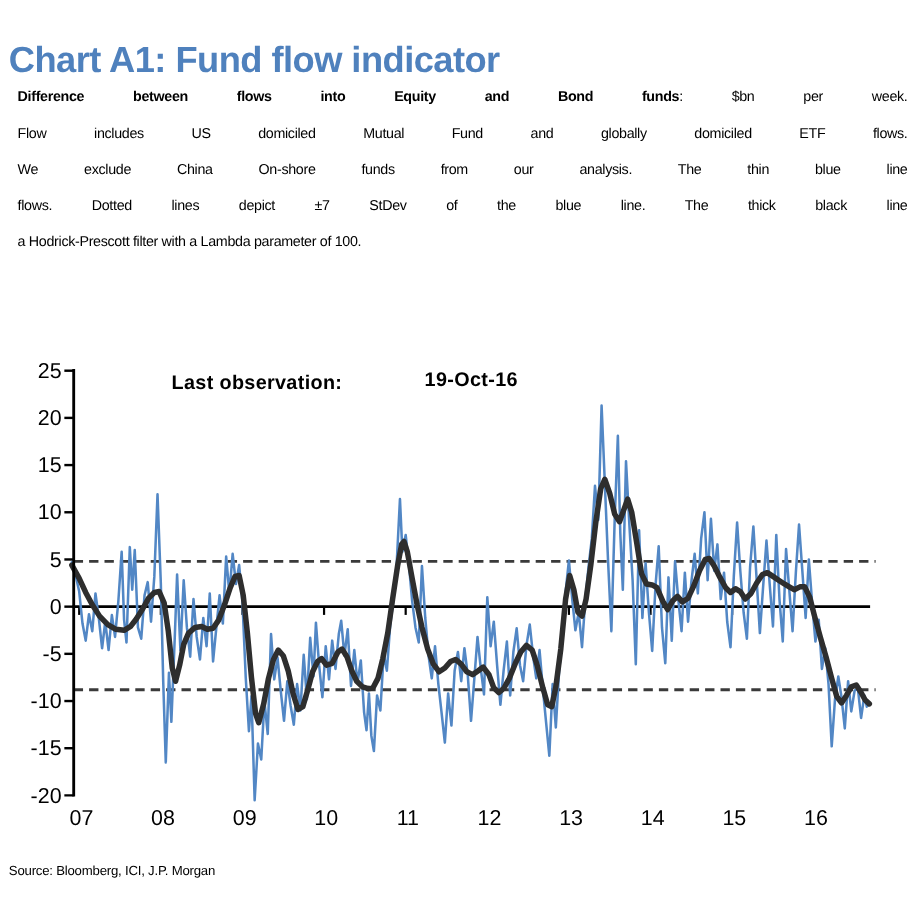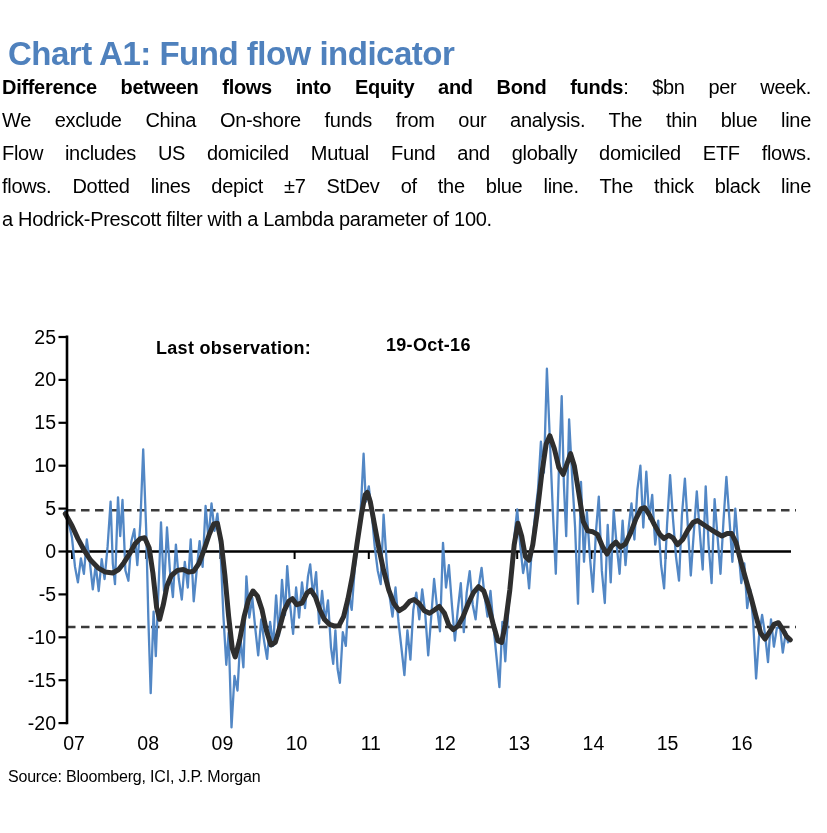--- a/index.html
+++ b/index.html
@@ -3,38 +3,38 @@
 <meta charset="utf-8">
 <style>
   html,body{margin:0;padding:0;background:#ffffff;}
   body{font-family:"Liberation Sans","DejaVu Sans",sans-serif;-webkit-font-smoothing:antialiased;}
   #page{position:relative;width:827px;height:833px;background:#fff;overflow:hidden;}
   #chart-title{
     position:absolute;left:8px;top:13px;width:810px;
     font-size:33px;font-weight:700;letter-spacing:-0.5px;
   }
   #chart-description{
-    position:absolute;left:2px;top:71px;width:809px;
-    font-size:20px;line-height:33px;color:#000;letter-spacing:-0.3px;
+    position:absolute;left:16px;top:71px;width:809px;
+    font-size:13px;line-height:33px;color:#000;letter-spacing:-0.3px;
   }
   .desc-line{text-align:justify;text-align-last:justify;white-space:normal;}
   .desc-line.last{text-align:left;text-align-last:left;}
   .desc-bold{font-weight:700;}
   #chart-svg{position:absolute;left:0;top:0;width:827px;height:833px;}
   #last-observation-label{
     position:absolute;left:156px;top:338px;
     font-size:18px;font-weight:700;letter-spacing:0.3px;color:#000000;text-align:center;
   }
   #last-observation-value{
     position:absolute;left:386px;top:335px;
     font-size:18px;font-weight:700;letter-spacing:0.3px;color:#000;
   }
   #source-note{
-    position:absolute;left:8px;top:768px;
-    font-size:16px;color:#000;letter-spacing:-0.2px;
+    position:absolute;left:8px;top:784px;
+    font-size:12px;color:#000;letter-spacing:-0.2px;
   }
 </style>
 </head>
 <body>
 
 <div id="page">
 
   <svg id="chart-svg" viewBox="0 0 827 833" xmlns="http://www.w3.org/2000/svg">
       <line x1="67" x2="796" y1="510.31600000000003" y2="510.31600000000003" stroke="#3a3a3a" stroke-width="2.6" stroke-dasharray="8.5 5.5"></line>
       <line x1="67" x2="796" y1="627.004" y2="627.004" stroke="#3a3a3a" stroke-width="2.6" stroke-dasharray="8.5 5.5"></line>
@@ -81,22 +81,22 @@
       <text x="56" y="729.6" text-anchor="end" font-size="19.5" fill="#000">-20</text>
       <polyline points="65.3,511.2 69.0,524.0 72.0,537.8 75.0,566.9 77.9,582.4 80.9,558.4 83.9,573.8 86.8,539.5 89.8,561.8 92.8,589.3 95.7,565.2 98.7,591.0 101.7,559.2 104.6,579.0 107.6,546.4 110.6,501.7 112.8,563.5 115.0,584.1 118.0,497.4 120.2,536.1 122.5,500.0 125.4,570.4 128.4,580.7 131.4,541.2 134.3,529.2 137.3,565.2 140.3,524.0 143.2,449.4 146.2,530.0 148.4,620.1 150.7,693.1 153.6,611.6 155.8,656.2 158.8,581.5 161.0,522.3 164.0,591.0 167.0,527.5 169.9,570.4 172.9,597.0 175.9,544.6 178.8,579.0 181.8,599.5 184.8,561.8 187.8,587.5 190.7,539.5 193.7,601.3 196.7,570.4 199.6,541.2 202.6,566.9 205.6,506.0 208.5,539.5 211.5,503.5 214.5,530.9 217.4,513.7 220.4,547.2 223.4,615.9 226.3,664.8 228.6,633.0 231.5,727.4 234.5,675.9 237.5,690.5 240.4,637.3 243.4,667.3 246.4,576.4 249.3,617.6 252.3,597.8 255.3,628.7 258.2,655.3 261.2,619.3 264.2,641.6 267.1,658.8 270.1,621.9 273.1,645.9 276.1,595.3 279.0,635.6 282.0,579.8 285.0,615.0 287.2,566.1 290.1,604.7 293.1,633.9 296.1,587.5 299.1,617.6 302.0,582.4 305.0,608.1 308.0,576.4 310.2,564.4 313.1,596.1 316.1,572.1 319.1,623.6 322.1,591.0 325.0,621.0 328.0,600.4 331.0,647.6 333.2,663.9 335.4,630.4 337.6,669.0 339.9,682.8 342.8,632.2 345.8,645.9 348.8,594.4 351.7,609.8 354.7,568.7 357.7,544.6 360.6,512.9 363.6,453.7 365.8,501.7 368.8,486.3 371.8,513.7 374.7,546.4 377.7,570.4 380.7,584.1 383.6,514.6 386.6,561.8 389.6,596.1 392.5,616.7 395.5,587.5 398.5,621.9 401.4,647.6 404.4,675.1 407.4,630.4 410.4,659.6 413.3,609.8 416.3,592.7 419.3,619.3 422.2,589.3 425.2,613.3 428.2,655.3 431.1,618.4 434.1,579.0 437.1,608.1 440.0,631.3 443.0,542.9 446.0,587.5 448.9,565.2 451.9,604.7 454.9,640.7 457.8,609.8 460.8,583.2 463.8,632.2 466.7,592.7 469.7,571.2 472.7,604.7 475.6,619.3 478.6,586.7 481.6,567.8 484.6,596.1 487.5,616.7 490.5,591.0 493.5,626.1 496.4,656.2 499.4,687.1 502.4,621.9 505.3,661.3 508.3,609.8 511.3,578.1 514.2,537.8 517.2,509.5 520.2,544.6 523.1,573.0 526.1,556.6 529.1,588.4 532.0,546.4 535.0,515.5 538.0,489.7 540.9,441.7 543.9,472.6 546.9,368.7 549.8,438.2 552.8,510.3 555.8,573.8 558.8,472.6 561.7,396.2 563.9,484.6 566.2,536.1 569.1,419.4 572.1,476.0 575.1,527.5 578.0,603.8 581.0,482.0 584.0,561.8 586.9,512.0 589.9,556.6 592.9,591.8 595.9,532.6 598.8,496.6 601.8,570.4 604.8,603.0 607.7,524.9 610.7,582.4 613.7,510.3 616.6,544.6 619.6,573.8 622.6,520.6 625.5,565.2 628.5,529.2 631.5,503.5 634.4,539.5 637.4,489.7 640.4,465.7 643.3,527.5 646.3,471.7 649.3,518.9 652.2,494.9 655.2,544.6 658.2,520.6 661.1,565.2 664.1,588.4 667.1,524.0 670.1,475.1 673.0,518.9 676.0,556.6 679.0,580.7 681.9,515.5 684.9,478.6 687.9,527.5 690.8,575.5 693.8,532.6 696.8,491.4 699.7,530.9 702.7,569.5 705.7,486.3 708.6,544.6 711.6,583.2 714.6,499.2 717.5,536.1 720.5,573.8 723.5,520.6 726.4,476.9 729.4,518.9 732.4,561.8 735.3,508.6 738.3,548.1 741.3,583.2 744.3,563.5 747.2,608.1 750.2,589.3 753.2,621.9 756.1,678.5 759.1,635.6 762.1,615.0 765.0,633.9 768.0,662.2 771.0,619.3 773.9,646.7 776.9,627.9 779.9,626.1 782.8,652.7 785.8,632.2 788.0,642.4 790.3,639.0" fill="none" stroke="#5287c5" stroke-width="2.3" stroke-linejoin="round" stroke-linecap="round"></polyline>
       <polyline points="65.3,513.7 72.0,525.8 77.9,538.6 83.9,549.8 90.5,560.1 98.0,567.8 105.4,572.1 112.8,573.0 118.7,569.5 123.9,562.7 129.9,553.2 135.1,543.8 140.3,538.6 144.7,537.8 149.2,548.1 152.9,573.0 156.6,607.3 159.6,619.3 163.3,604.7 167.0,585.8 171.4,575.5 177.4,570.4 183.3,569.5 188.5,572.1 193.7,571.2 198.9,563.5 204.1,549.8 209.3,534.3 213.7,524.0 217.4,523.2 221.1,541.2 224.9,575.5 228.6,615.9 232.3,648.5 235.2,657.0 239.7,639.9 244.1,616.7 248.6,599.5 253.0,591.0 257.5,596.1 262.0,609.8 266.4,630.4 270.9,645.0 275.3,642.4 279.8,627.0 284.2,610.7 288.7,601.3 292.4,598.7 296.8,604.7 302.0,603.0 307.2,592.7 310.9,590.1 315.4,597.0 319.8,609.8 324.3,619.3 329.5,624.4 334.7,626.1 339.1,625.3 343.6,616.7 348.0,598.7 352.5,575.5 356.9,544.6 361.4,514.6 365.1,494.9 367.3,492.3 370.3,501.7 374.7,525.8 379.2,549.8 383.6,570.4 388.8,590.1 394.0,603.8 399.2,610.7 404.4,607.3 409.6,601.3 414.1,599.5 419.3,603.8 424.4,610.7 429.6,613.3 434.8,609.8 439.3,606.4 444.5,613.3 448.9,625.3 453.4,629.6 457.8,626.1 463.0,616.7 468.2,603.8 473.4,592.7 478.6,586.7 483.8,591.0 488.3,604.7 493.5,625.3 497.9,640.7 501.6,642.4 505.3,624.4 509.8,590.1 514.2,544.6 517.9,523.2 521.7,536.1 525.4,556.6 529.1,560.1 532.8,544.6 537.2,512.9 541.7,474.3 546.1,444.3 549.8,435.7 554.3,448.5 558.8,467.4 563.2,474.3 566.9,464.0 570.6,453.7 574.3,465.7 578.8,493.2 583.2,521.5 587.7,530.9 592.9,531.8 597.3,534.3 602.5,546.4 607.0,554.1 611.4,546.4 615.9,542.1 620.3,547.2 625.5,543.8 630.7,532.6 635.9,518.9 641.1,508.6 644.8,507.7 649.3,514.6 654.5,524.9 659.7,534.3 664.1,538.6 668.6,535.2 673.0,537.8 677.5,544.6 682.7,539.5 687.9,530.0 693.1,522.3 697.5,520.6 702.7,524.0 707.9,527.5 713.1,530.9 717.5,533.5 722.0,536.1 727.2,533.5 731.6,533.5 736.1,542.9 740.5,560.1 745.7,579.0 750.9,597.0 756.1,616.7 760.6,633.0 765.0,639.0 769.5,632.2 773.9,624.4 778.4,622.7 782.8,629.6 786.5,636.4 790.3,639.9" fill="none" stroke="#2e2e2e" stroke-width="5" stroke-linejoin="round" stroke-linecap="round"></polyline>
       <line x1="67" x2="67" y1="335.5" y2="724.2" stroke="#000000" stroke-width="2.6"></line>
     </svg>
 
   <h1 id="chart-title" style="color: rgb(79, 129, 189);">Chart A1: Fund flow indicator</h1>
 
   <div id="chart-description">
     <div class="desc-line"><span class="desc-bold">Difference between flows into Equity and Bond funds</span><span>: $bn per week.</span></div>
+    <div class="desc-line">Flow includes US domiciled Mutual Fund and globally domiciled ETF flows.</div>
     <div class="desc-line">We exclude China On-shore funds from our analysis. The thin blue line</div>
-    <div class="desc-line">Flow includes US domiciled Mutual Fund and globally domiciled ETF flows.</div>
     <div class="desc-line">flows. Dotted lines depict ±7 StDev of the blue line. The thick black line</div>
     <div class="desc-line last">a Hodrick-Prescott filter with a Lambda parameter of 100.</div>
   </div>
 
   <div id="last-observation-label">Last observation:</div>
   <div id="last-observation-value">19-Oct-16</div>
 
   <div id="source-note">Source: Bloomberg, ICI, J.P. Morgan</div>
 
 </div>

